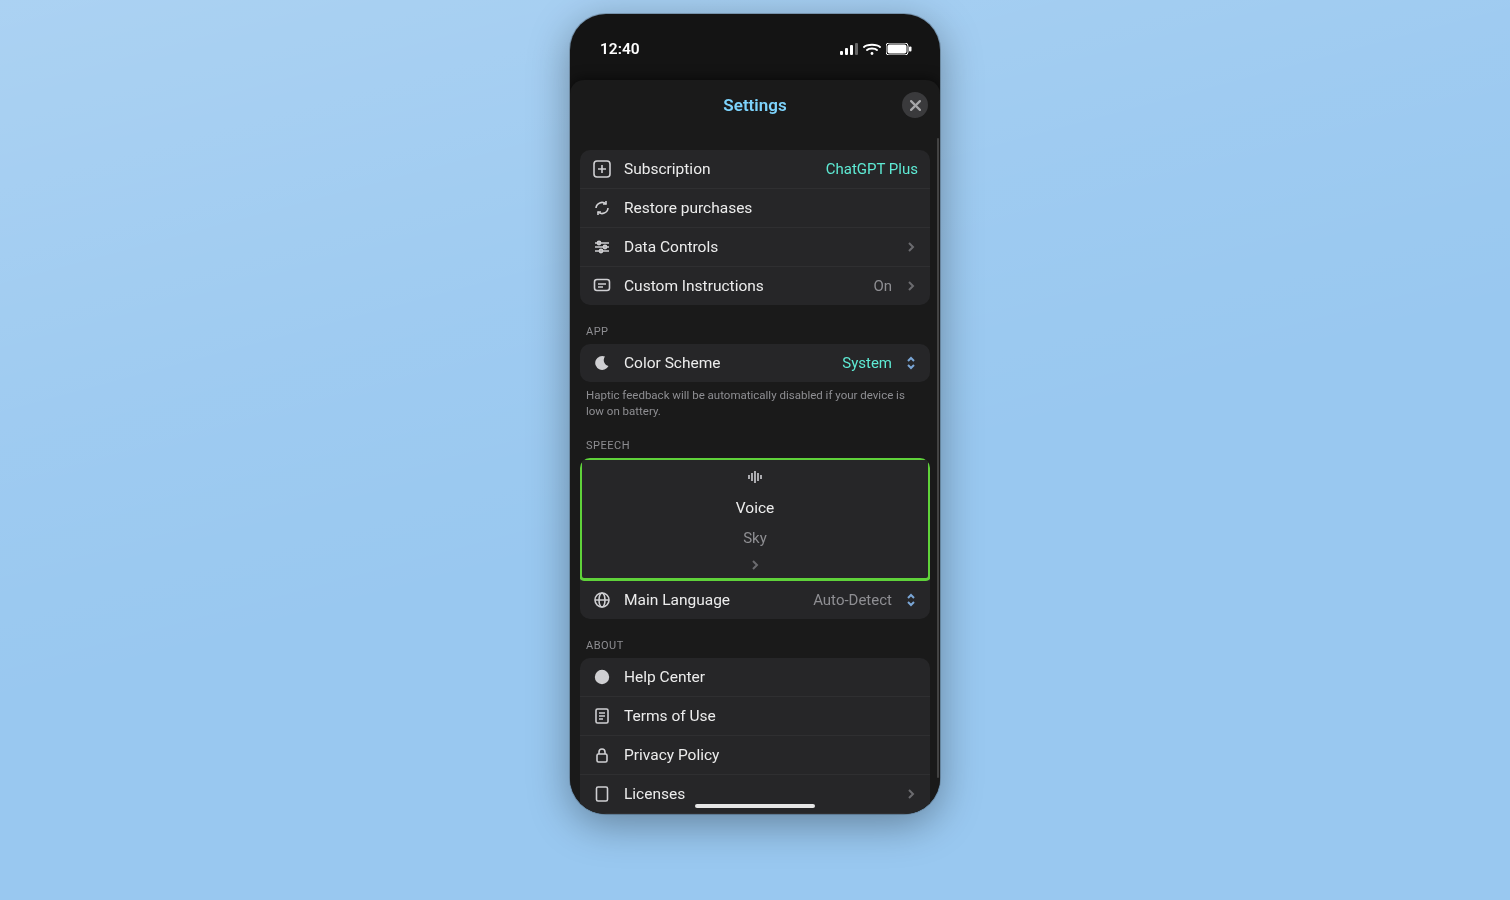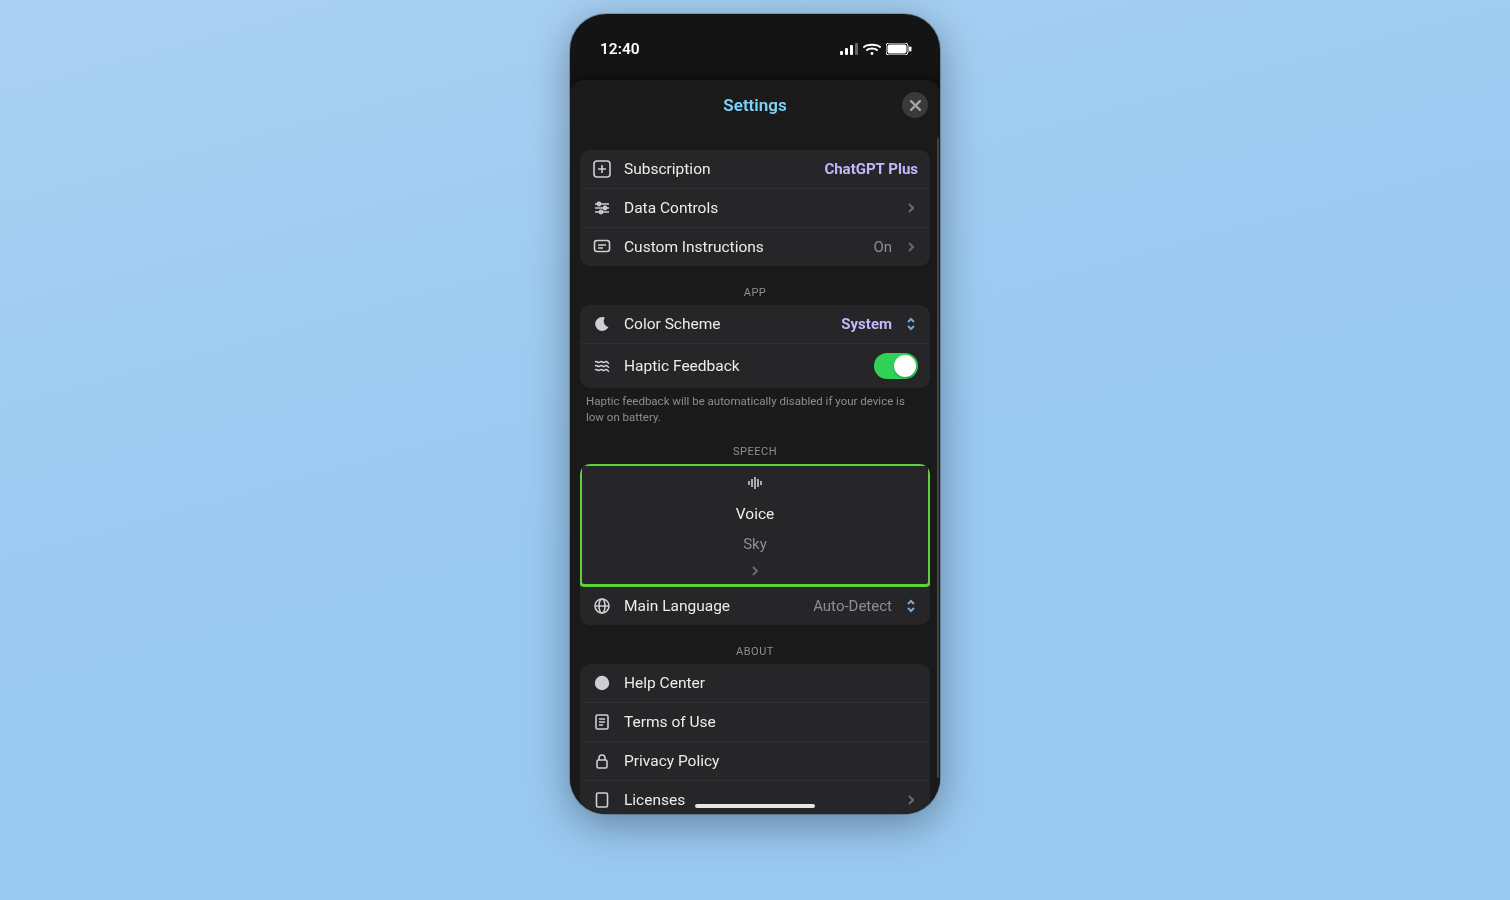--- a/index.html
+++ b/index.html
@@ -60,41 +60,40 @@
 .close-btn svg line{ stroke:#a6a6a8; stroke-width:2; stroke-linecap:round; }
 
 .scroll{
   position:absolute; top:50px; left:0; right:0; bottom:0;
   overflow:hidden;
   padding: 0 10px 20px;
 }
 .sec-label{
   font-size:11px; letter-spacing:.5px; color:#8e8e92; text-transform:uppercase;
   padding: 20px 6px 6px;
-  text-align: center;
 }
 .group{
   background:#262628;
   border-radius:10px;
   overflow:hidden;
 }
 .group.first{ margin-top:20px }
 .row{
   min-height:38px; padding: 9px 12px 9px 12px;
   display:flex; align-items:center;
   gap:12px;
   border-top:1px solid rgba(255,255,255,0.045);
   cursor:pointer;
 }
 .row:first-child{ border-top:none; }
 .row .ricon{ width:20px; height:20px; display:flex; align-items:center; justify-content:center; flex-shrink:0; }
 .row .ricon svg{ stroke:#cfcfd2; fill:none; stroke-width:1.6; }
 .row .label{ flex:1; font-size:15.5px; color:#ececec; }
 .row .value{ font-size:15px; color:#8e8e92; }
-.row .value.link{ color:#c4b5fd;font-weight:bold; }
+.row .value.link{ color:#5eead4; }
 .row .chev{ width:14px; display:flex; align-items:center; justify-content:center; }
 .row .chev svg{ stroke:#6b6b6f; fill:none; stroke-width:2; }
 .row .updown svg{ stroke:#7aa6d6; fill:none; stroke-width:2; }
 .row.highlight{ outline:3px solid #5fd23a; outline-offset:-2px; border-radius:4px; position:relative; z-index:2;flex-direction:column; }
 .footnote{ font-size:11.5px; line-height:1.35; color:#8e8e92; padding:6px 6px 0; }
 
 .toggle{
   width:44px; height:26px; border-radius:13px; background:#31d158; position:relative;
 }
 .toggle::after{
@@ -170,20 +169,31 @@
                 <line x1="9" y1="5" x2="9" y2="13"></line>
                 <line x1="5" y1="9" x2="13" y2="9"></line>
               </svg>
             </span>
           <span class="label">Subscription</span>
           <span class="value link">ChatGPT Plus</span>
         </div>
         <div class="row">
           <span class="ricon">
               <svg width="18" height="18" viewBox="0 0 18 18">
+                <path d="M3 9a6 6 0 0 1 10-4"></path>
+                <path d="M15 9a6 6 0 0 1-10 4"></path>
+                <polyline points="13,2 13,5 10,5"></polyline>
+                <polyline points="5,16 5,13 8,13"></polyline>
+              </svg>
+            </span>
+          <span class="label">Restore purchases</span>
+        </div>
+        <div class="row">
+          <span class="ricon">
+              <svg width="18" height="18" viewBox="0 0 18 18">
                 <line x1="2" y1="5" x2="16" y2="5"></line>
                 <line x1="2" y1="9" x2="16" y2="9"></line>
                 <line x1="2" y1="13" x2="16" y2="13"></line>
                 <circle cx="6" cy="5" r="1.6"></circle>
                 <circle cx="12" cy="9" r="1.6"></circle>
                 <circle cx="8" cy="13" r="1.6"></circle>
               </svg>
             </span>
           <span class="label">Data Controls</span>
           <span class="chev">
@@ -220,31 +230,20 @@
             </span>
           <span class="label">Color Scheme</span>
           <span class="value link">System</span>
           <span class="chev updown">
               <svg width="10" height="14" viewBox="0 0 10 14">
                 <polyline points="2,5 5,2 8,5"></polyline>
                 <polyline points="2,9 5,12 8,9"></polyline>
               </svg>
             </span>
         </div>
-        <div class="row">
-          <span class="ricon">
-              <svg width="18" height="18" viewBox="0 0 18 18">
-                <path d="M2 5c2-2 3 2 5 0s3 2 5 0 3 2 4 1"></path>
-                <path d="M2 9c2-2 3 2 5 0s3 2 5 0 3 2 4 1"></path>
-                <path d="M2 13c2-2 3 2 5 0s3 2 5 0 3 2 4 1"></path>
-              </svg>
-            </span>
-          <span class="label">Haptic Feedback</span>
-          <span class="toggle"></span>
-        </div>
       </div>
       <div class="footnote">Haptic feedback will be automatically disabled if your device is low on battery.</div>
 
       <div class="sec-label">SPEECH</div>
       <div class="group">
         <div class="row highlight">
           <span class="ricon">
               <svg width="18" height="18" viewBox="0 0 18 18">
                 <line x1="3" y1="7" x2="3" y2="11"></line>
                 <line x1="6" y1="5" x2="6" y2="13"></line>

